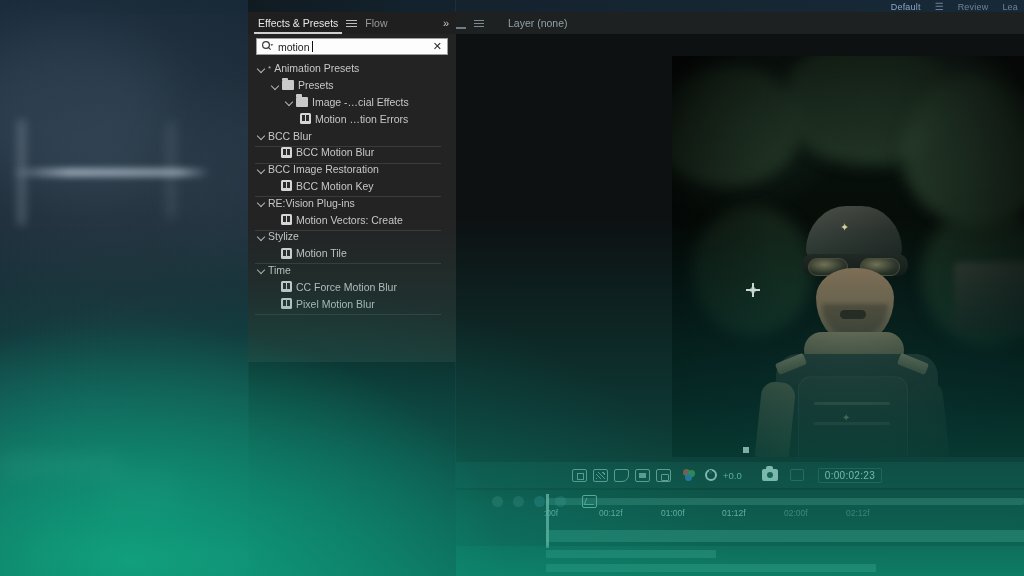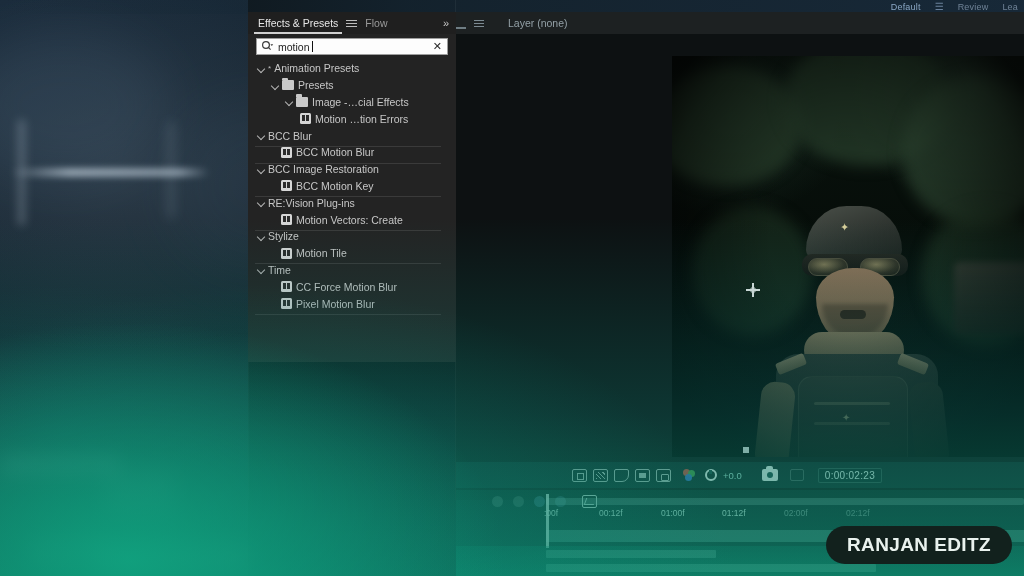--- a/index.html
+++ b/index.html
@@ -929,17 +929,14 @@
 
   <div class="ep-divider" style="top:146px;"></div>
   <div class="ep-divider" style="top:163px;"></div>
   <div class="ep-divider" style="top:196px;"></div>
   <div class="ep-divider" style="top:230px;"></div>
   <div class="ep-divider" style="top:263px;"></div>
   <div class="ep-divider" style="top:314px;"></div>
 
   <div class="teal-wash"></div>
 
-  <div class="watermark">
-    <span>RANJAN EDITZ</span>
-  </div>
 
 </div>
 
 </body></html>

